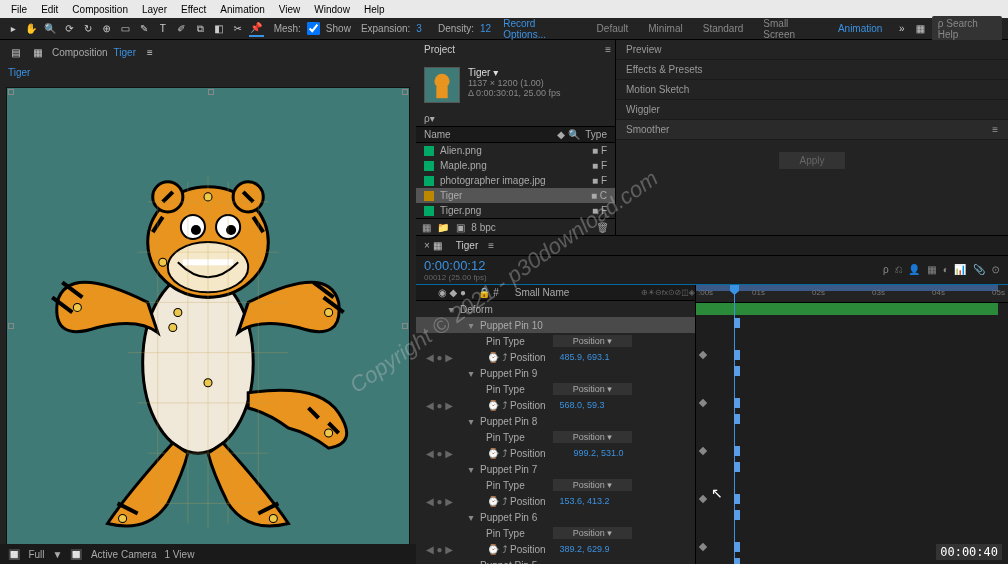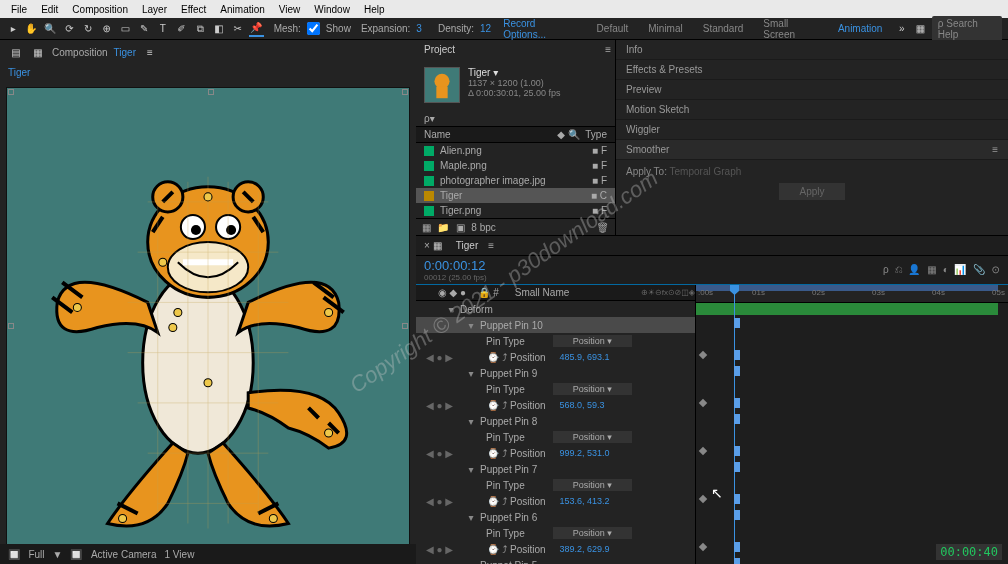--- a/index.html
+++ b/index.html
@@ -55,21 +55,21 @@
 .tl-indent1 { padding-left: 30px; }
 .tl-indent2 { padding-left: 50px; }
 .tl-indent3 { padding-left: 70px; text-align: right; }
 .tl-pos-btn { background: #333; padding: 1px 20px; margin-left: 24px; color: #aaa; font-size: 9px; }
 .tl-pos-val { color: #3a92e2; font-size: 9px; }
 .kf-row { height: 16px; position: relative; }
 .kf { position: absolute; width: 6px; height: 6px; background: #888; transform: rotate(45deg); top: 5px; }
 .kf-bar { position: absolute; width: 6px; height: 10px; background: #5a9ee8; top: 3px; }
 .footer { position: absolute; bottom: 0; left: 0; height: 20px; background: #1a1a1a; display: flex; align-items: center; padding: 0 8px; gap: 8px; width: 416px; }
 .watermark { position: absolute; top: 50%; left: 50%; transform: translate(-50%, -50%) rotate(-35deg); color: #ccc; font-size: 22px; font-style: italic; opacity: 0.35; pointer-events: none; white-space: nowrap; }
-.corner-time { position: absolute; bottom: 4px; right: 6px; color: #22c55e; background: #333; padding: 1px 4px; font-family: monospace; font-size: 12px; }
+.corner-time { position: absolute; bottom: 4px; right: 6px; color: #ffffff; background: #333; padding: 1px 4px; font-family: monospace; font-size: 12px; }
 .viewport-handle { position: absolute; width: 6px; height: 6px; border: 1px solid #888; background: transparent; }
 .search-help { background: #333; padding: 2px 6px; border-radius: 2px; color: #888; margin-left: auto; }
 </style>
 </head>
 <body>
 
 <div class="menubar">
   <span>File</span>
   <span>Edit</span>
   <span>Composition</span>
@@ -241,28 +241,26 @@
         <div style="padding:3px 6px;border-top:1px solid #000;display:flex;gap:6px">
           <span>▦</span>
           <span>📁</span>
           <span>▣</span>
           <span>8 bpc</span>
           <span style="margin-left:auto">🗑</span>
         </div>
       </div>
 
       <div class="info-panel">
-        <div class="info-row">Info</div>
+        <div class="info-row">Preview</div>
         <div class="info-row">Effects &amp; Presets</div>
-        <div class="info-row">Preview</div>
         <div class="info-row">Motion Sketch</div>
         <div class="info-row">Wiggler</div>
         <div class="info-row active"><span>Smoother</span><span style="float:right">≡</span></div>
         <div class="smoother-content">
-          <div><span class="lbl">Apply To:</span> <span style="color:#555">Temporal Graph</span></div>
           <div style="text-align:center"><span class="apply-btn">Apply</span></div>
         </div>
       </div>
     </div>
 
     <div class="timeline-panel">
       <div class="tl-header">
         <span>×</span>
         <span class="tool-icon">▦</span>
         <span class="tl-comp-tab">Tiger</span>
@@ -327,21 +325,21 @@
                 <span class="tl-toggle">▾</span>
                 <span>Puppet Pin 8</span>
               </div>
     <div class="tl-row tl-indent3">
                 <span>Pin Type</span>
                 <span class="tl-pos-btn">Position ▾</span>
               </div>
     <div class="tl-row tl-indent3">
                 <span style="margin-left:-60px;color:#666">◀ ● ▶</span>
                 <span style="margin-left:30px">⌚ ⤴ <span>Position</span></span>
-                <span class="tl-pos-val" style="margin-left:10px">999.2, 531.0</span>
+                <span class="tl-pos-val" style="margin-left:24px">999.2, 531.0</span>
               </div>
     <div class="tl-row tl-indent2" style="">
                 <span class="tl-toggle">▾</span>
                 <span>Puppet Pin 7</span>
               </div>
     <div class="tl-row tl-indent3">
                 <span>Pin Type</span>
                 <span class="tl-pos-btn">Position ▾</span>
               </div>
     <div class="tl-row tl-indent3">

